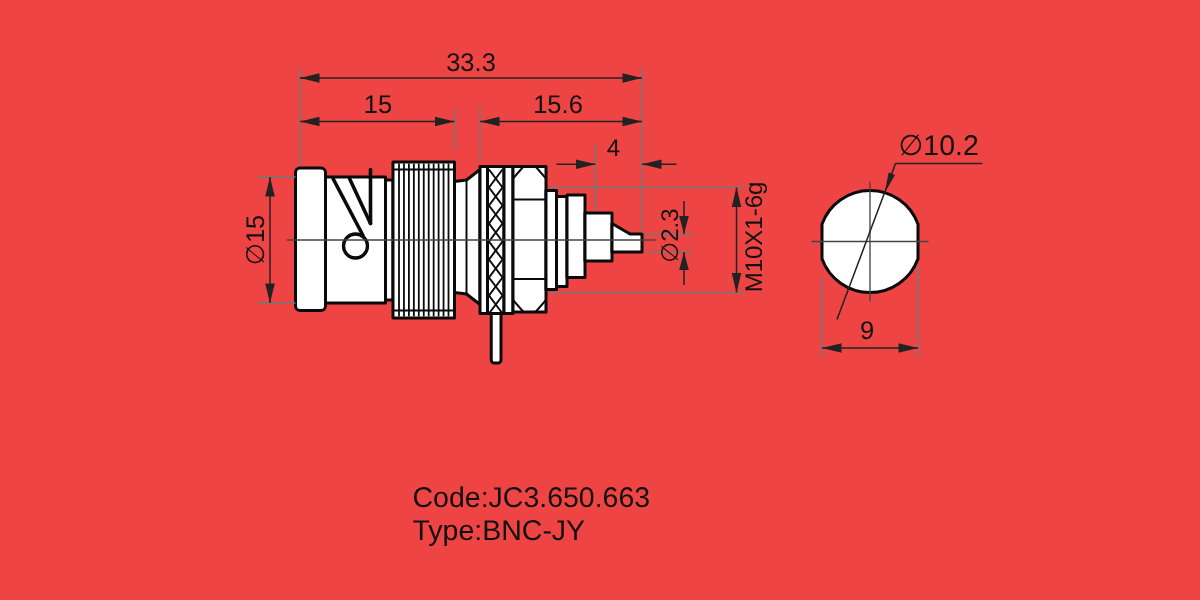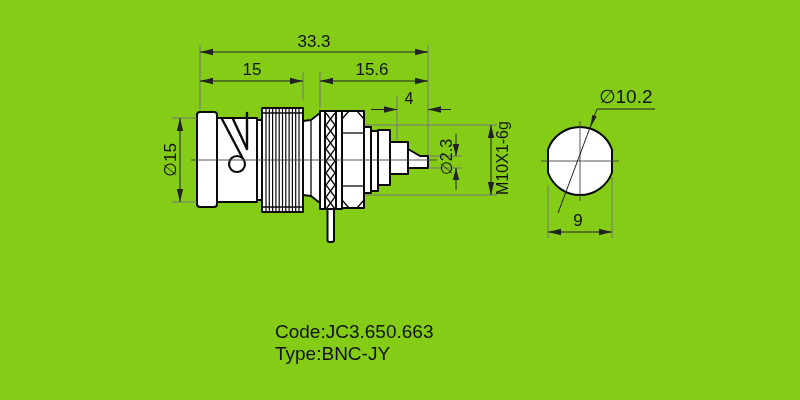--- a/index.html
+++ b/index.html
@@ -1,16 +1,16 @@
 <!DOCTYPE html>
 <html><head>
 <meta charset="utf-8">
 <style>
   html,body{margin:0;padding:0;background:#fff;}
-  .canvas{position:relative;width:800px;height:400px;background:#84cc16;overflow:hidden;
+  .canvas{position:relative;width:800px;height:400px;background:#ef4444;overflow:hidden;
           font-family:"Liberation Sans","DejaVu Sans",sans-serif;}
   svg text{fill:#111;font-family:"Liberation Sans","DejaVu Sans",sans-serif;}
   .outline{fill:#ffffff;stroke:#0a0a0a;stroke-width:2;stroke-linejoin:round;}
   .outline-thin{fill:none;stroke:#0a0a0a;stroke-width:1.3;}
   .slot{fill:none;stroke:#0a0a0a;stroke-width:2.4;stroke-linecap:round;}
   .dimline{stroke:#222;stroke-width:1;fill:none;}
   .extline{stroke:#777;stroke-width:1;fill:none;}
   .centerline{stroke:#444;stroke-width:0.9;fill:none;}
   .arrow{fill:#222;stroke:none;}
   .dimtext{font-size:17px;}

